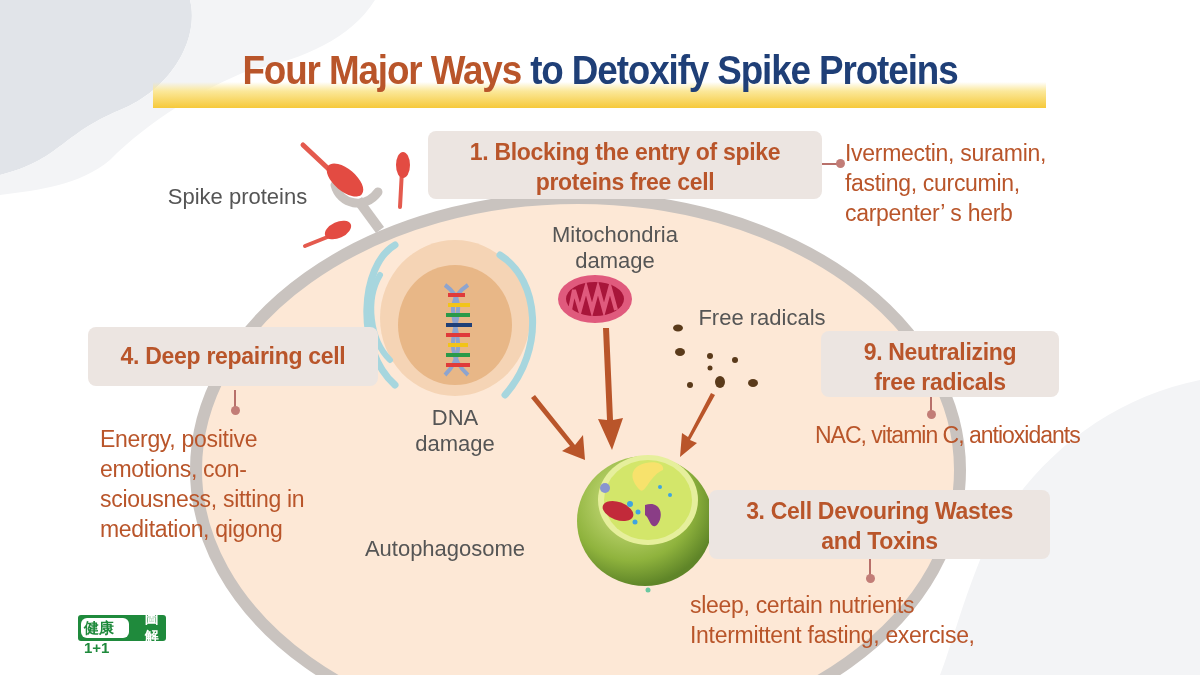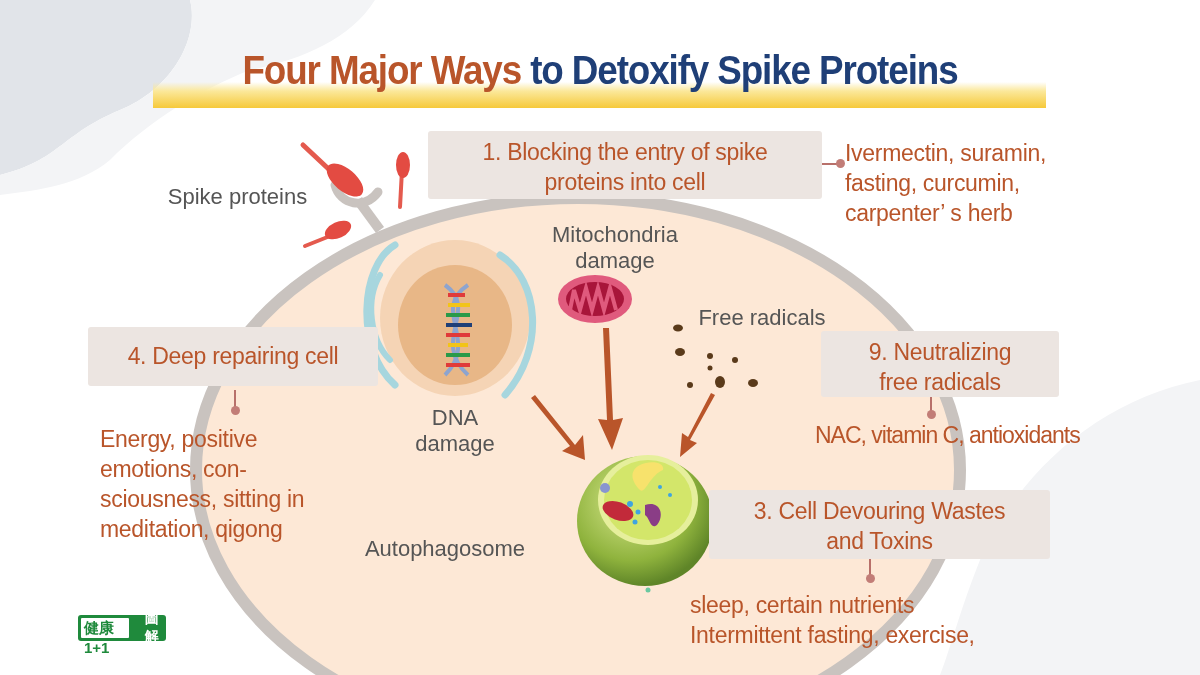--- a/index.html
+++ b/index.html
@@ -4,28 +4,28 @@
 <style>
   html, body { margin:0; padding:0; }
   body { width:1200px; height:675px; position:relative; overflow:hidden; background:#ffffff; font-family:"Liberation Sans", sans-serif; }
   .bg { position:absolute; left:0; top:0; }
   .title-bar { position:absolute; left:153px; top:82px; width:893px; height:26px;
     background:linear-gradient(to bottom, rgba(255,255,255,0) 0%, #fbe89a 35%, #f6c93a 100%); }
   .title { position:absolute; left:0; top:48px; width:1200px; text-align:center; font-family:"Liberation Sans", sans-serif;
     font-weight:bold; font-size:40px; letter-spacing:-1.2px; transform:scaleX(0.92); transform-origin:600px 0; white-space:nowrap; }
   .title .a { color:#b9552a; }
   .title .b { color:#1f3f77; }
-  .box { position:absolute; background:#ece5e1; border-radius:3px; color:#b9552a; font-weight:normal;
+  .box { position:absolute; background:#ece5e1; border-radius:8px; color:#b9552a; font-weight:bold;
     font-size:23px; line-height:30px; text-align:center; box-sizing:border-box; padding-top:6px; letter-spacing:-0.3px; }
   .rem { position:absolute; color:#b9552a; font-weight:normal; text-align:left; font-size:23px; line-height:30px; letter-spacing:-0.3px; }
   .lbl { position:absolute; color:#555555; font-size:22px; line-height:26px; text-align:center; }
   .conn { position:absolute; background:#b8706a; }
   .dot { position:absolute; width:9px; height:9px; border-radius:50%; background:#c27d77; }
   .logo { position:absolute; left:78px; top:615px; width:88px; height:26px; background:#1f8a3c; border-radius:3px; display:flex; align-items:center; }
-  .logo .w { background:#fff; color:#1f8a3c; font-weight:bold; font-size:15px; padding:0 3px; margin-left:3px; height:20px; line-height:20px; border-radius:1px; }
+  .logo .w { background:#fff; color:#1f8a3c; font-weight:bold; font-size:15px; padding:0 3px; margin-left:3px; height:20px; line-height:20px; border-radius:6px; }
   .logo .g { color:#fff; font-size:14px; margin-left:16px; font-weight:bold; }
 </style>
 </head>
 <body>
 
 <svg class="bg" width="1200" height="675">
   <path d="M0,0 L190,0 C200,40 170,90 120,110 C60,135 60,160 0,175 Z" fill="#e1e4e9"></path>
   <path d="M190,0 L375,0 C350,40 300,60 250,70 C200,90 150,120 110,160 C80,185 40,190 0,195 L0,175 C60,160 60,135 120,110 C170,90 200,40 190,0 Z" fill="#f3f4f6"></path>
   <path d="M1200,380 C1100,400 1020,470 980,560 C960,610 950,650 940,675 L1200,675 Z" fill="#f3f4f6"></path>
 
@@ -127,21 +127,21 @@
 </div>
 <div class="lbl" style="left:682px;top:305px;width:160px;">Free radicals</div>
 <div class="lbl" style="left:395px;top:405px;width:120px;">
   <div>DNA</div>
   <div>damage</div>
 </div>
 <div class="lbl" style="left:355px;top:536px;width:180px;">Autophagosome</div>
 
 <div class="box" style="left:428px;top:131px;width:394px;height:68px;">
   <div>1. Blocking the entry of spike</div>
-  <div>proteins into cell</div>
+  <div>proteins free cell</div>
 </div>
 <div class="conn" style="left:822px;top:163px;width:18px;height:2px;"></div>
 <div class="dot" style="left:836px;top:159px;"></div>
 <div class="rem" style="left:845px;top:138px;width:300px;">
   <div>Ivermectin, suramin,</div>
   <div>fasting, curcumin,</div>
   <div>carpenter’ s herb</div>
 </div>
 
 <div class="box" style="left:821px;top:331px;width:238px;height:66px;">

